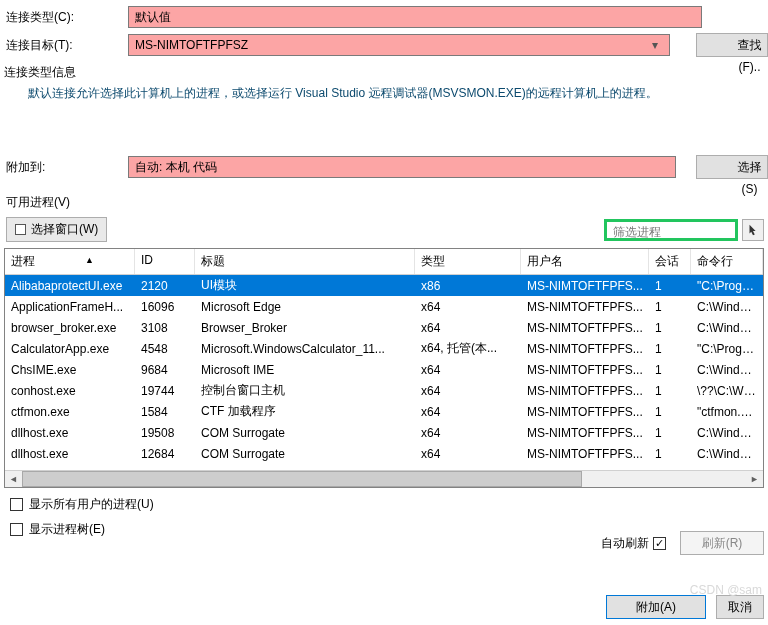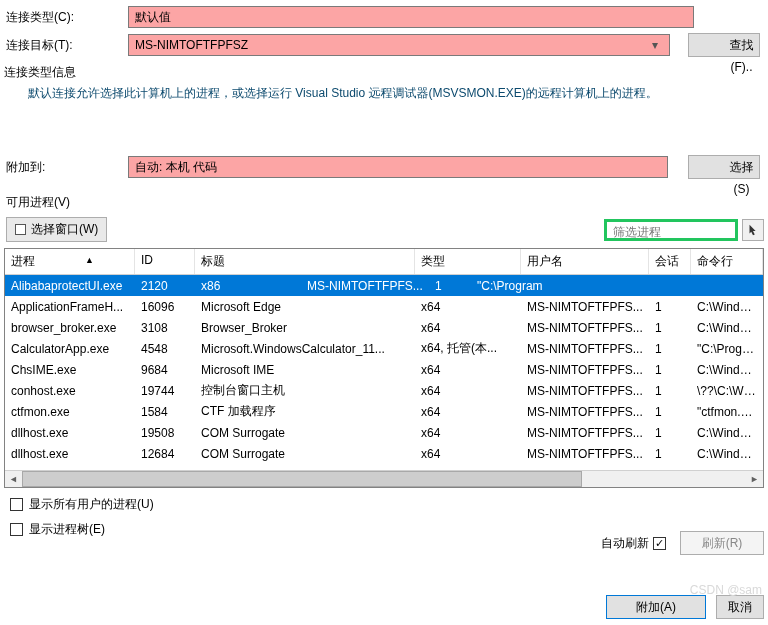--- a/index.html
+++ b/index.html
@@ -1,17 +1,17 @@
 <!DOCTYPE html>
 <html><head>
 <meta charset="utf-8">
 <style>
 * { box-sizing: border-box; font-family: "Microsoft YaHei", "Segoe UI", sans-serif; font-size: 12px; }
 body { margin: 0; background: #fff; color: #000; width: 768px; height: 625px; overflow: hidden; position: relative; }
-.row { display: flex; align-items: center; margin: 6px 8px 6px 4px; }
+.row { display: flex; align-items: center; margin: 6px 0 6px 4px; }
 .lbl { width: 124px; padding-left: 2px; }
 .fld { border: 1px solid #7a7a7a; height: 22px; line-height: 20px; padding: 0 6px; background: #fca5a5; display: flex; align-items: center; justify-content: space-between; }
 #f-type { flex: 1; margin-right: 66px; }
 #f-target { width: 542px; }
 .dd { width: 16px; text-align: center; color: #555; }
 .btn { border: 1px solid #adadad; background: #e1e1e1; height: 24px; line-height: 22px; text-align: center; cursor: pointer; }
 .btn.disabled { color: #888; background: #f4f4f4; }
 .rbtn { width: 72px; margin-left: 12px; padding-left: 35px; }
 .rbtn-clip { position: absolute; right: 0; }
 .info-block { margin: 8px 4px 0 4px; }
@@ -103,20 +103,21 @@
     <div class="c2">标题</div>
     <div class="c3">类型</div>
     <div class="c4">用户名</div>
     <div class="c5">会话</div>
     <div class="c6">命令行</div>
   </div>
   <div class="gbody" id="gbody">
       <div class="grow sel">
         <div class="c0">AlibabaprotectUI.exe</div>
         <div class="c1">2120</div>
+        <div class="c2">UI模块</div>
         <div class="c3">x86</div>
         <div class="c4">MS-NIMTOFTFPFS...</div>
         <div class="c5">1</div>
         <div class="c6">"C:\Program</div>
       </div>
       <div class="grow">
         <div class="c0">ApplicationFrameH...</div>
         <div class="c1">16096</div>
         <div class="c2">Microsoft Edge</div>
         <div class="c3">x64</div>

